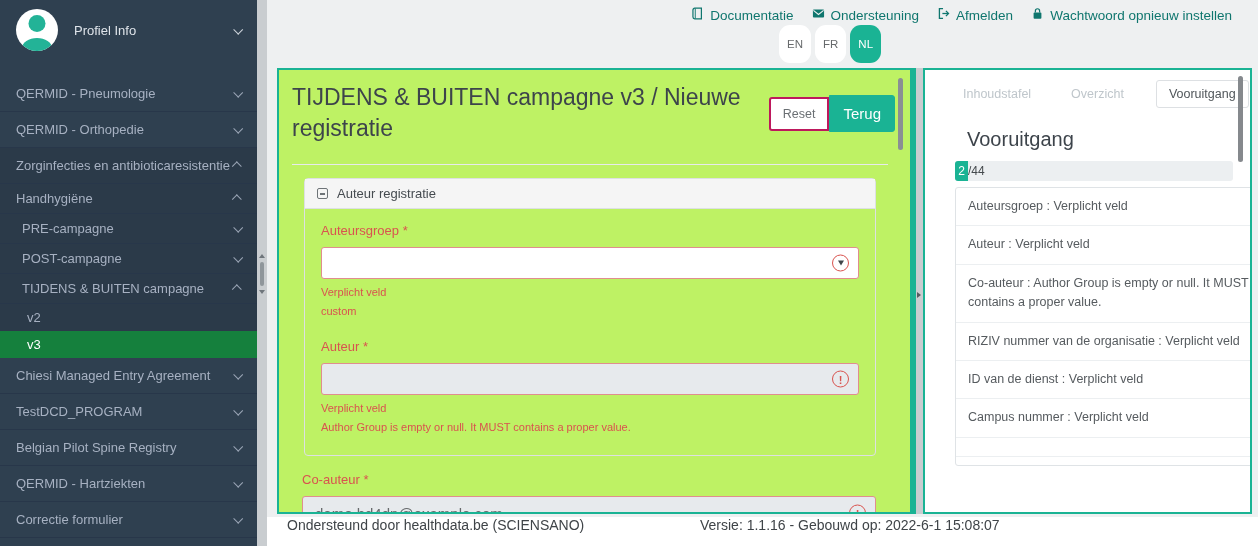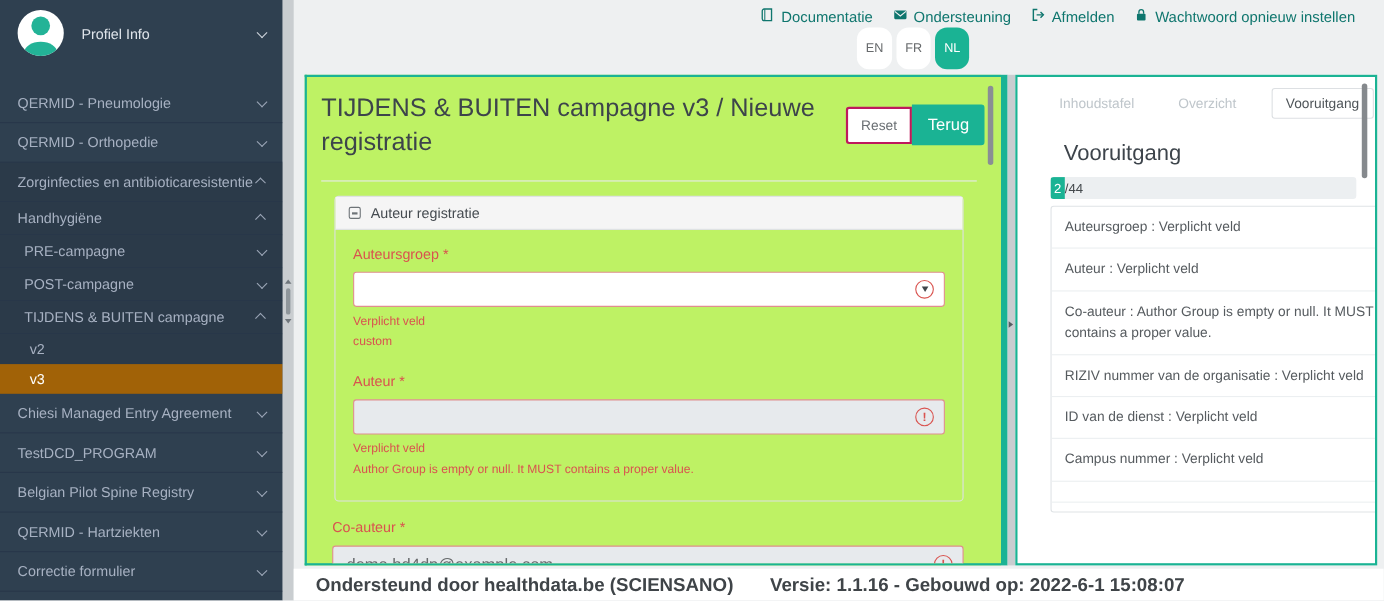--- a/index.html
+++ b/index.html
@@ -21,21 +21,21 @@
   .chev { width:7px; height:7px; border:solid currentColor; border-width:0 1.5px 1.5px 0; display:inline-block; margin-left:auto; flex:none; opacity:.9; }
   .chev.down { transform:rotate(45deg) translateY(-1px); }
   .chev.up { transform:rotate(-135deg) translateY(-1px); }
   .nav { margin-top:16px; }
   .nav-item { display:flex; align-items:center; color:#a7b1c2; cursor:pointer; border-bottom:1px solid #28374a; }
   .nav-item.lvl0 { padding:10px 16px; }
   .nav-item.lvl1 { padding:7px 16px; }
   .nav-item.lvl2 { padding:7px 16px 7px 22px; }
   .nav-item.lvl3 { padding:6px 16px 6px 27px; border-bottom:none; }
   .nav-item.shaded { background:#2b3a49; }
-  .nav-item.active { background:#a16207; color:#fff; }
+  .nav-item.active { background:#15803d; color:#fff; }
   
   .side-strip { position:absolute; left:257px; top:0; width:10px; height:546px; background:#c9cdd0; }
   .side-thumb { position:absolute; left:3px; top:262px; width:4px; height:24px; background:#8f969b; border-radius:2px; }
   .tri-up { position:absolute; left:2px; top:254px; width:0; height:0; border-left:3px solid transparent; border-right:3px solid transparent; border-bottom:4px solid #6f767c; }
   .tri-down { position:absolute; left:2px; top:290px; width:0; height:0; border-left:3px solid transparent; border-right:3px solid transparent; border-top:4px solid #6f767c; }
   
   .top-links { position:absolute; top:7px; right:26px; display:flex; gap:18px; align-items:center; color:#0f766e; font-size:13.5px; }
   .top-link { display:flex; align-items:center; gap:6px; cursor:pointer; }
   .top-link svg { width:13px; height:13px; }
   .langs { position:absolute; left:779px; top:25px; display:flex; gap:4px; }
@@ -77,21 +77,21 @@
   .rp-heading { font-size:20px; font-weight:normal; color:#3d444b; margin:8px 0 10px 12px; }
   .progress { height:20px; background:#eceff1; border-radius:3px; width:278px; display:flex; overflow:hidden; }
   .progress-fill { background:#1ab394; color:#fff; font-size:12px; display:flex; align-items:center; justify-content:center; min-width:13px; }
   .progress-rest { color:#44494d; font-size:12px; line-height:20px; }
   .rp-heading2 { font-size:20px; font-weight:normal; color:#3d444b; margin:24px 0 10px 12px; display:flex; align-items:center; }
   .badge { background:#e33e48; color:#fff; font-size:13px; font-weight:bold; padding:3px 8px; border-radius:3px; margin-left:14px; }
   .vlist { border:1px solid #dfe3e6; border-radius:3px; width:332px; margin-top:6px; padding-bottom:8px; }
   .vitem { padding:9px 12px; border-bottom:1px solid #eceff1; font-size:12.5px; color:#565b5f; line-height:1.55; }
   .rp-scroll-thumb { position:absolute; right:7px; top:6px; width:5px; height:86px; background:#85898d; border-radius:3px; }
   
-  .footer { position:absolute; left:267px; right:0; top:517px; height:29px; background:#fff; display:flex; align-items:center; font-size:17px; color:#3f4448;font-weight:bold; }
+  .footer { position:absolute; left:267px; right:0; top:517px; height:29px; background:#fff; display:flex; align-items:flex-start; font-size:14px; color:#3f4448; }
   .footer .supported { margin-left:20px; }
   .footer .version { position:absolute; left:433px; }
 </style>
 </head>
 <body>
 
 <div class="sidebar">
   <div class="profile">
     <div class="avatar">
         <div class="head"></div>

